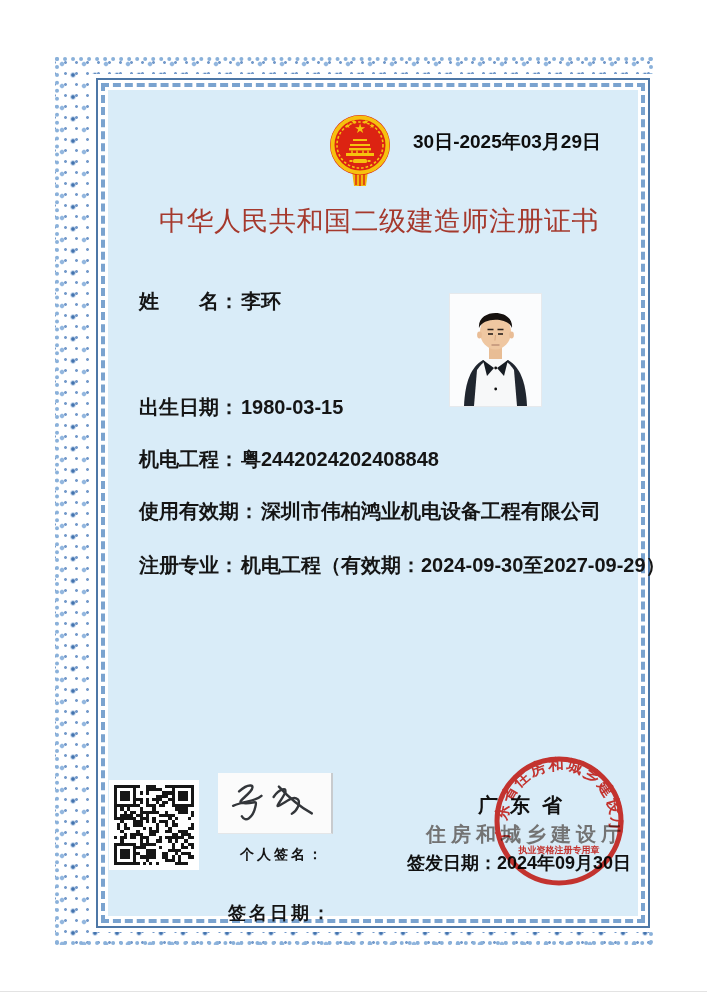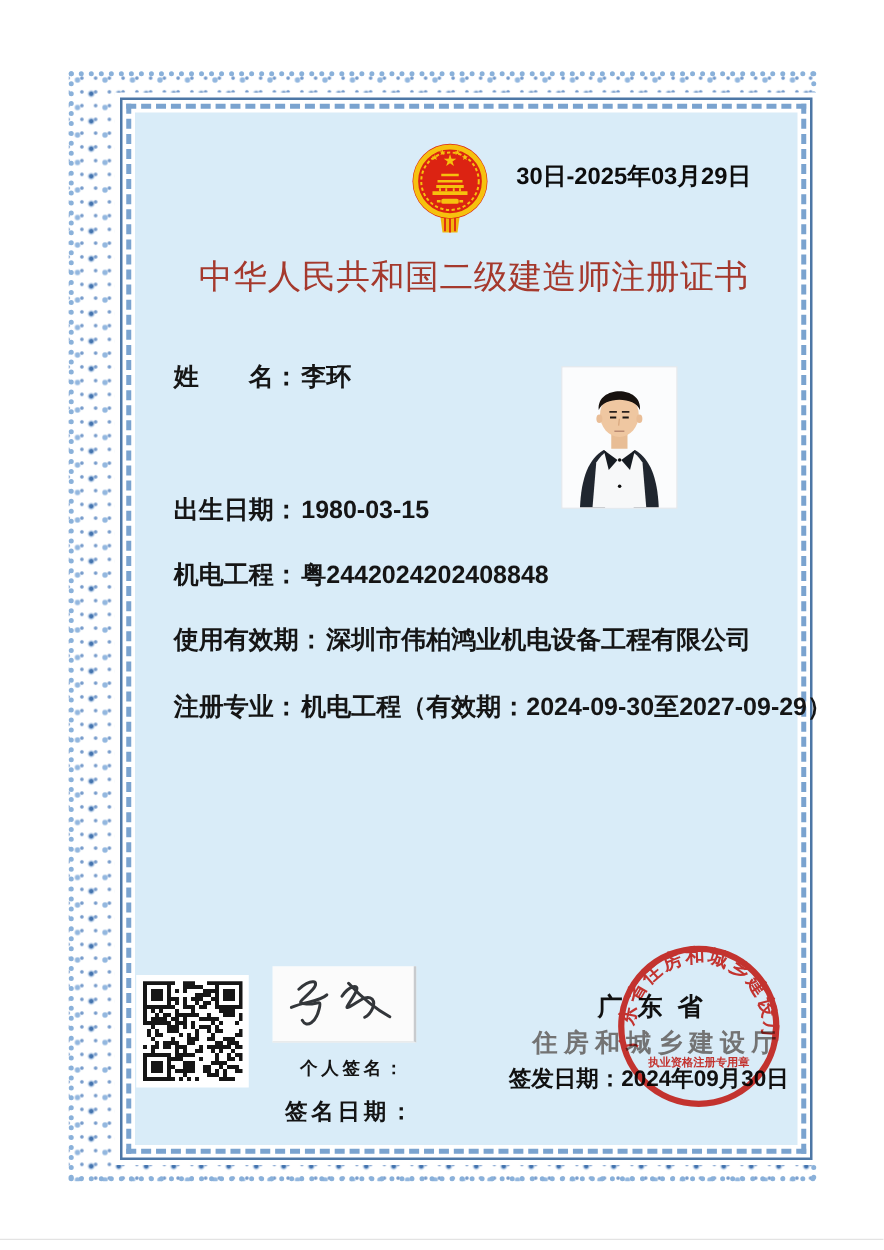--- a/index.html
+++ b/index.html
@@ -38,21 +38,21 @@
   .r0{top:288px}.r1{top:341px}.r2{top:394px}.r3{top:446px}.r4{top:498px}.r5{top:552px}
 
   
   .photo{position:absolute;left:450px;top:294px;width:91px;height:112px;background:#fbfcfd;box-shadow:0 0 0 1px #e6e9ec;}
 
   
   .qr{position:absolute;left:109px;top:780px;width:80px;height:80px;background:#ffffff;padding:5px;}
   .sigbox{position:absolute;left:218px;top:773px;width:113px;height:60px;background:#fbfbfb;
           border-right:2px solid #c8cbce;border-bottom:1px solid #e4e6e8;}
   .personal-sign{position:absolute;left:228px;top:846px;font-size:14px;font-weight:700;letter-spacing:3px;color:#141414;margin-left:12px;}
-  .sign-date{position:absolute;left:228px;top:877px;font-size:18px;font-weight:700;letter-spacing:3px;color:#141414;}
+  .sign-date{position:absolute;left:228px;top:901px;font-size:18px;font-weight:700;letter-spacing:3px;color:#141414;}
 
   
   .auth1{position:absolute;left:408px;top:792px;width:236px;text-align:center;
          font-size:20px;font-weight:800;letter-spacing:12px;color:#101010;}
   .auth2{position:absolute;left:404px;top:821px;width:244px;text-align:center;
          font-size:20px;font-weight:800;letter-spacing:5px;color:#737373;}
   .issue-date{position:absolute;left:407px;top:851px;font-size:18px;font-weight:700;color:#101010;white-space:nowrap;}
   .seal{position:absolute;left:489px;top:751px;width:140px;height:140px;opacity:.9;mix-blend-mode:multiply;}
 
   .page-edge{position:absolute;left:0;top:991px;width:707px;height:1px;background:#e3e3e3;}

